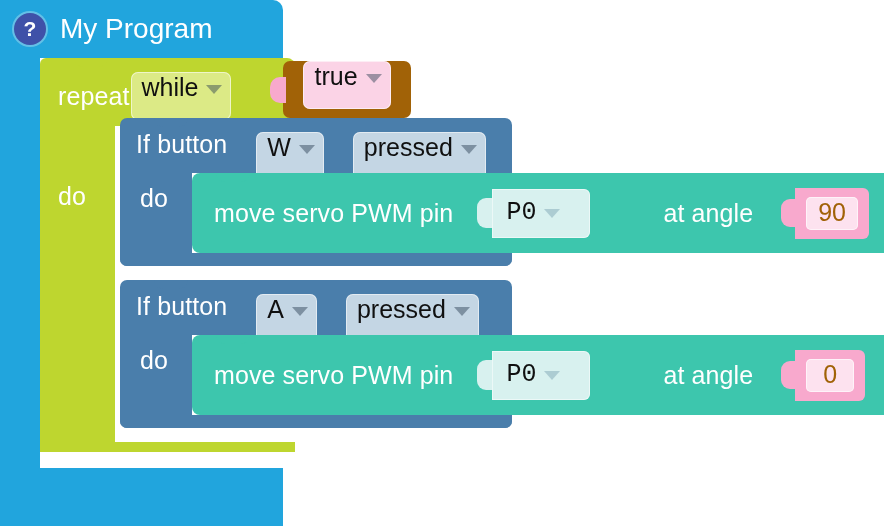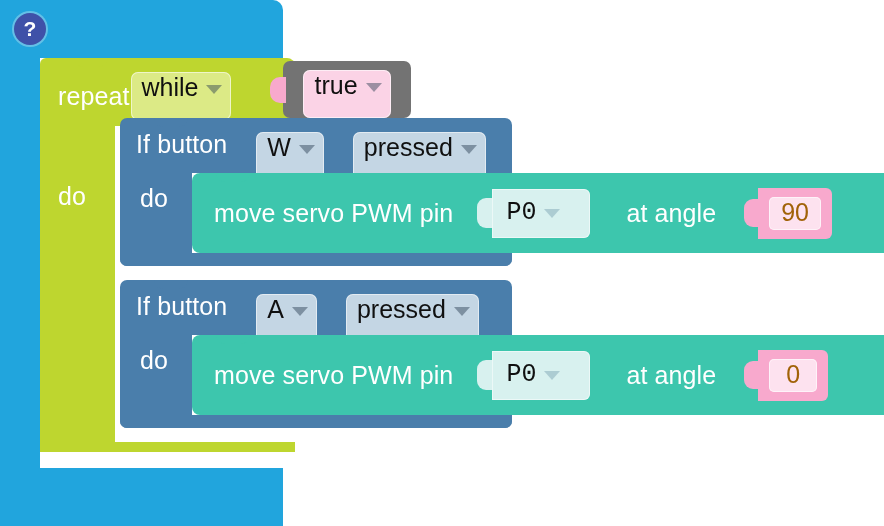--- a/index.html
+++ b/index.html
@@ -140,24 +140,24 @@
     height: 10px;
     background: #bed62f;
   }
 
   
   .true-block {
     position: absolute;
     left: 283px; top: 61px;
     width: 128px;
     height: 57px;
-    background: #737373;
+    background: #a16207;
     border-radius: 7px;
     display: flex;
-    align-items: flex-end;
+    align-items: flex-start;
     justify-content: center;
   }
   .true-block::before {
     content: "";
     position: absolute;
     left: -13px; top: 16px;
     width: 16px; height: 26px;
     background: #f8a9cd;
     border-radius: 10px 0 0 10px;
   }
@@ -237,21 +237,21 @@
     background: #d8f1ef;
     border-radius: 9px 0 0 9px;
   }
   .field-pin {
     background: #d8f1ef;
     border-radius: 0 6px 6px 0;
     padding: 11px 10px 13px 14px;
     min-width: 74px;
     box-shadow: inset 0 0 0 1px rgba(255,255,255,.5);
   }
-  .angle-label { margin-right: 16px; }
+  .angle-label { margin-right: 16px; margin-left: 37px; }
   .angle-socket {
     position: relative;
     display: flex;
     align-items: center;
   }
   .angle-notch {
     width: 14px; height: 28px;
     background: #f8a9cd;
     border-radius: 9px 0 0 9px;
   }
@@ -276,20 +276,21 @@
   }
 </style>
 </head>
 <body>
 
 <div id="canvas">
 
   <div class="program-block">
     <div class="program-header">
       <div class="help-badge">?</div>
+      <div class="program-title">My Program</div>
     </div>
     <div class="program-mouth"></div>
     <div class="program-foot"></div>
   </div>
 
   <div class="repeat-block">
     <div class="nub" style="left:34px; top:0;"></div>
     <div class="repeat-row">
       <span class="blk-label">repeat</span>
       <span class="field field-while">

